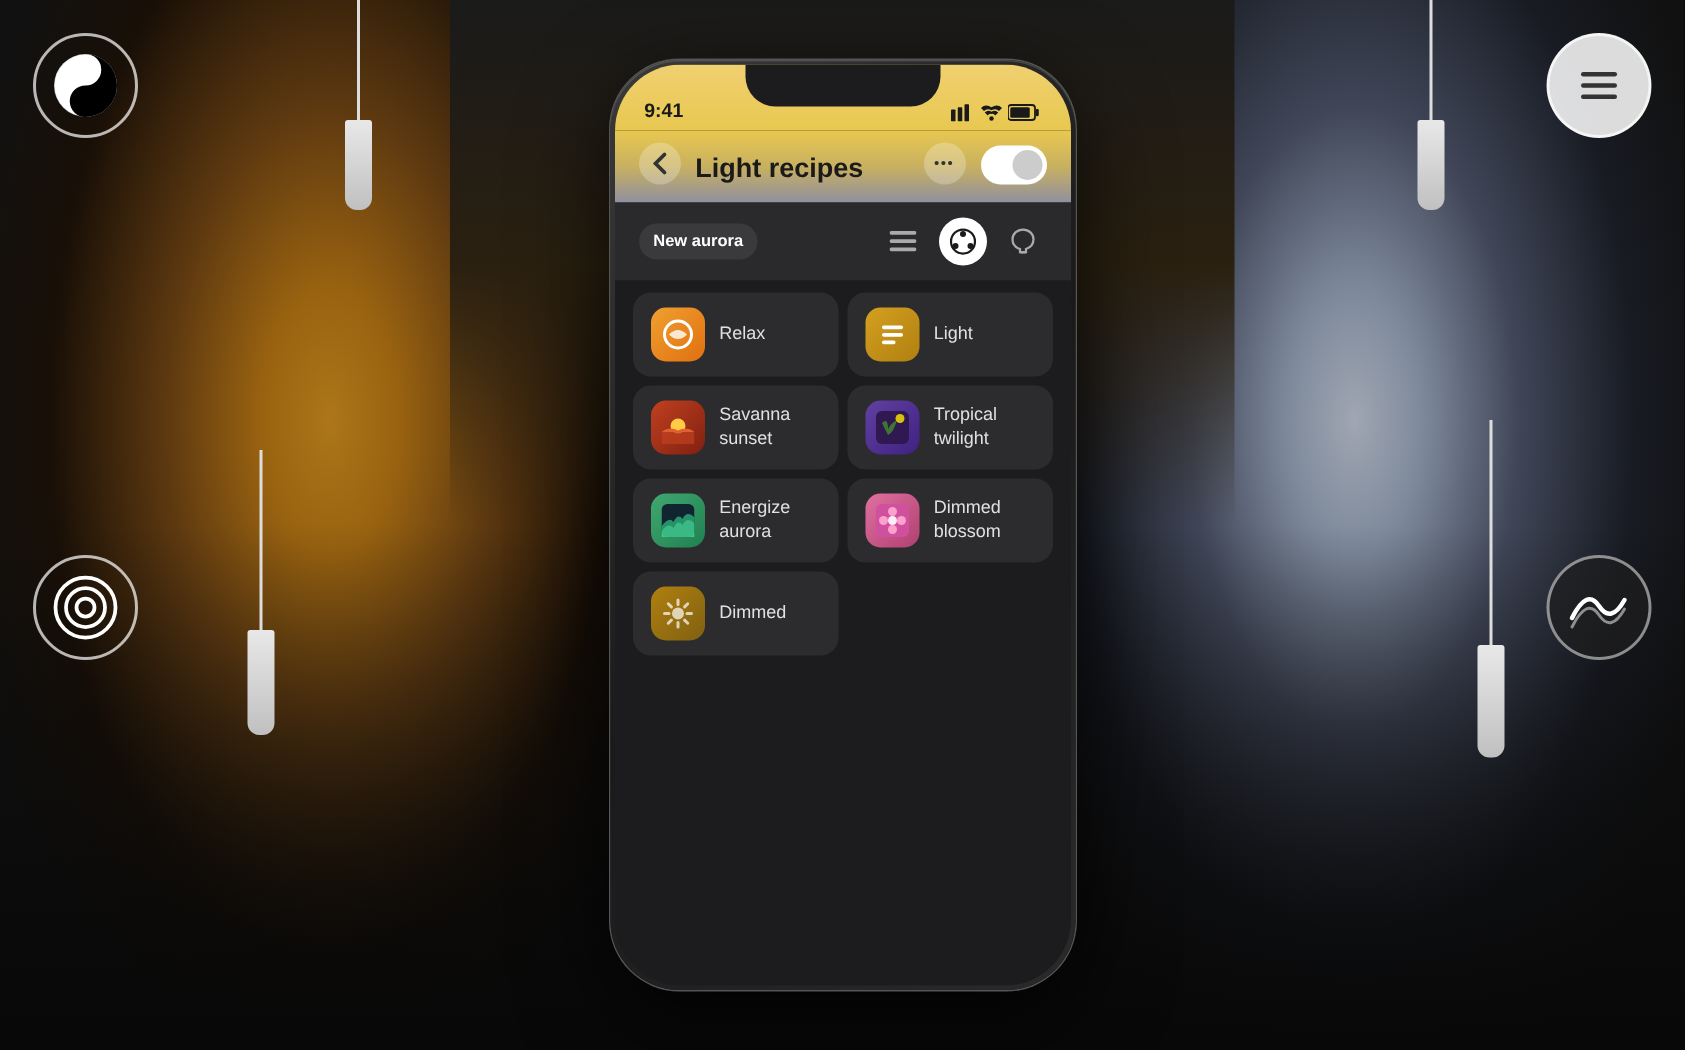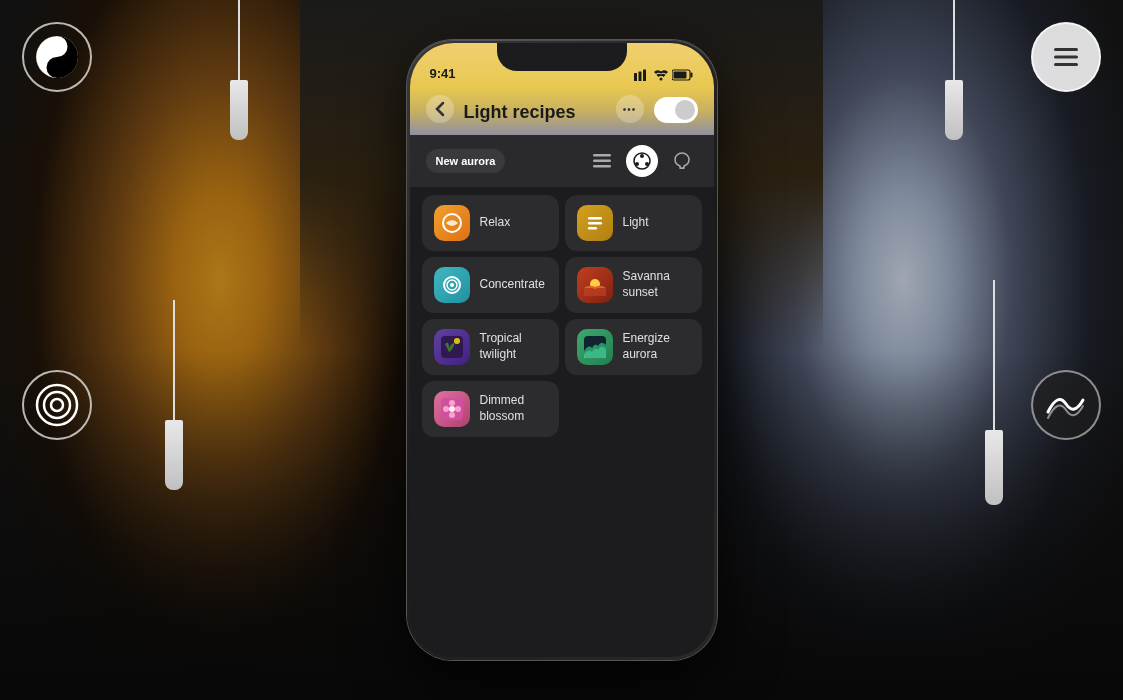--- a/index.html
+++ b/index.html
@@ -488,30 +488,20 @@
           <div class="recipe-icon icon-read">
             <svg width="22" height="22" viewBox="0 0 22 22" fill="white">
               <rect x="4" y="5" width="14" height="2.5" rx="1.2"></rect>
               <rect x="4" y="10" width="14" height="2.5" rx="1.2"></rect>
               <rect x="4" y="15" width="9" height="2.5" rx="1.2"></rect>
             </svg>
           </div>
           <span class="recipe-label">Light</span>
         </div>
 
-        <div class="recipe-card">
-          <div class="recipe-icon icon-concentrate">
-            <svg width="22" height="22" viewBox="0 0 22 22" fill="none">
-              <circle cx="11" cy="11" r="8" stroke="white" stroke-width="2"></circle>
-              <circle cx="11" cy="11" r="5" stroke="white" stroke-width="1.5"></circle>
-              <circle cx="11" cy="11" r="2" fill="white"></circle>
-            </svg>
-          </div>
-          <span class="recipe-label">Concentrate</span>
-        </div>
 
 
         <div class="recipe-card">
           <div class="recipe-icon icon-savanna">
             <svg width="22" height="22" viewBox="0 0 22 22">
               <circle cx="11" cy="10" r="5" fill="#ffcc44"></circle>
               <rect x="0" y="14" width="22" height="8" fill="#c04020" opacity="0.7"></rect>
               <path d="M0 14 Q5 10 11 13 Q17 10 22 14Z" fill="#e06030"></path>
             </svg>
           </div>
@@ -548,18 +538,34 @@
               <circle cx="11" cy="5" r="3" fill="#ffaad0" opacity="0.9"></circle>
               <circle cx="11" cy="17" r="3" fill="#ffaad0" opacity="0.9"></circle>
               <circle cx="5" cy="11" r="3" fill="#ffaad0" opacity="0.9"></circle>
               <circle cx="17" cy="11" r="3" fill="#ffaad0" opacity="0.9"></circle>
             </svg>
           </div>
           <span class="recipe-label">Dimmed blossom</span>
         </div>
 
 
+        <div class="recipe-card">
+          <div class="recipe-icon icon-dimmed">
+            <svg width="22" height="22" viewBox="0 0 22 22" fill="white" opacity="0.7">
+              <circle cx="11" cy="11" r="4"></circle>
+              <line x1="11" y1="2" x2="11" y2="5" stroke="white" stroke-width="2" stroke-linecap="round"></line>
+              <line x1="11" y1="17" x2="11" y2="20" stroke="white" stroke-width="2" stroke-linecap="round"></line>
+              <line x1="2" y1="11" x2="5" y2="11" stroke="white" stroke-width="2" stroke-linecap="round"></line>
+              <line x1="17" y1="11" x2="20" y2="11" stroke="white" stroke-width="2" stroke-linecap="round"></line>
+              <line x1="4.5" y1="4.5" x2="6.6" y2="6.6" stroke="white" stroke-width="2" stroke-linecap="round"></line>
+              <line x1="15.4" y1="15.4" x2="17.5" y2="17.5" stroke="white" stroke-width="2" stroke-linecap="round"></line>
+              <line x1="17.5" y1="4.5" x2="15.4" y2="6.6" stroke="white" stroke-width="2" stroke-linecap="round"></line>
+              <line x1="6.6" y1="15.4" x2="4.5" y2="17.5" stroke="white" stroke-width="2" stroke-linecap="round"></line>
+            </svg>
+          </div>
+          <span class="recipe-label">Dimmed</span>
+        </div>
 
       </div>
 
     </div>
   </div>
 </div>
 
 </body></html>

